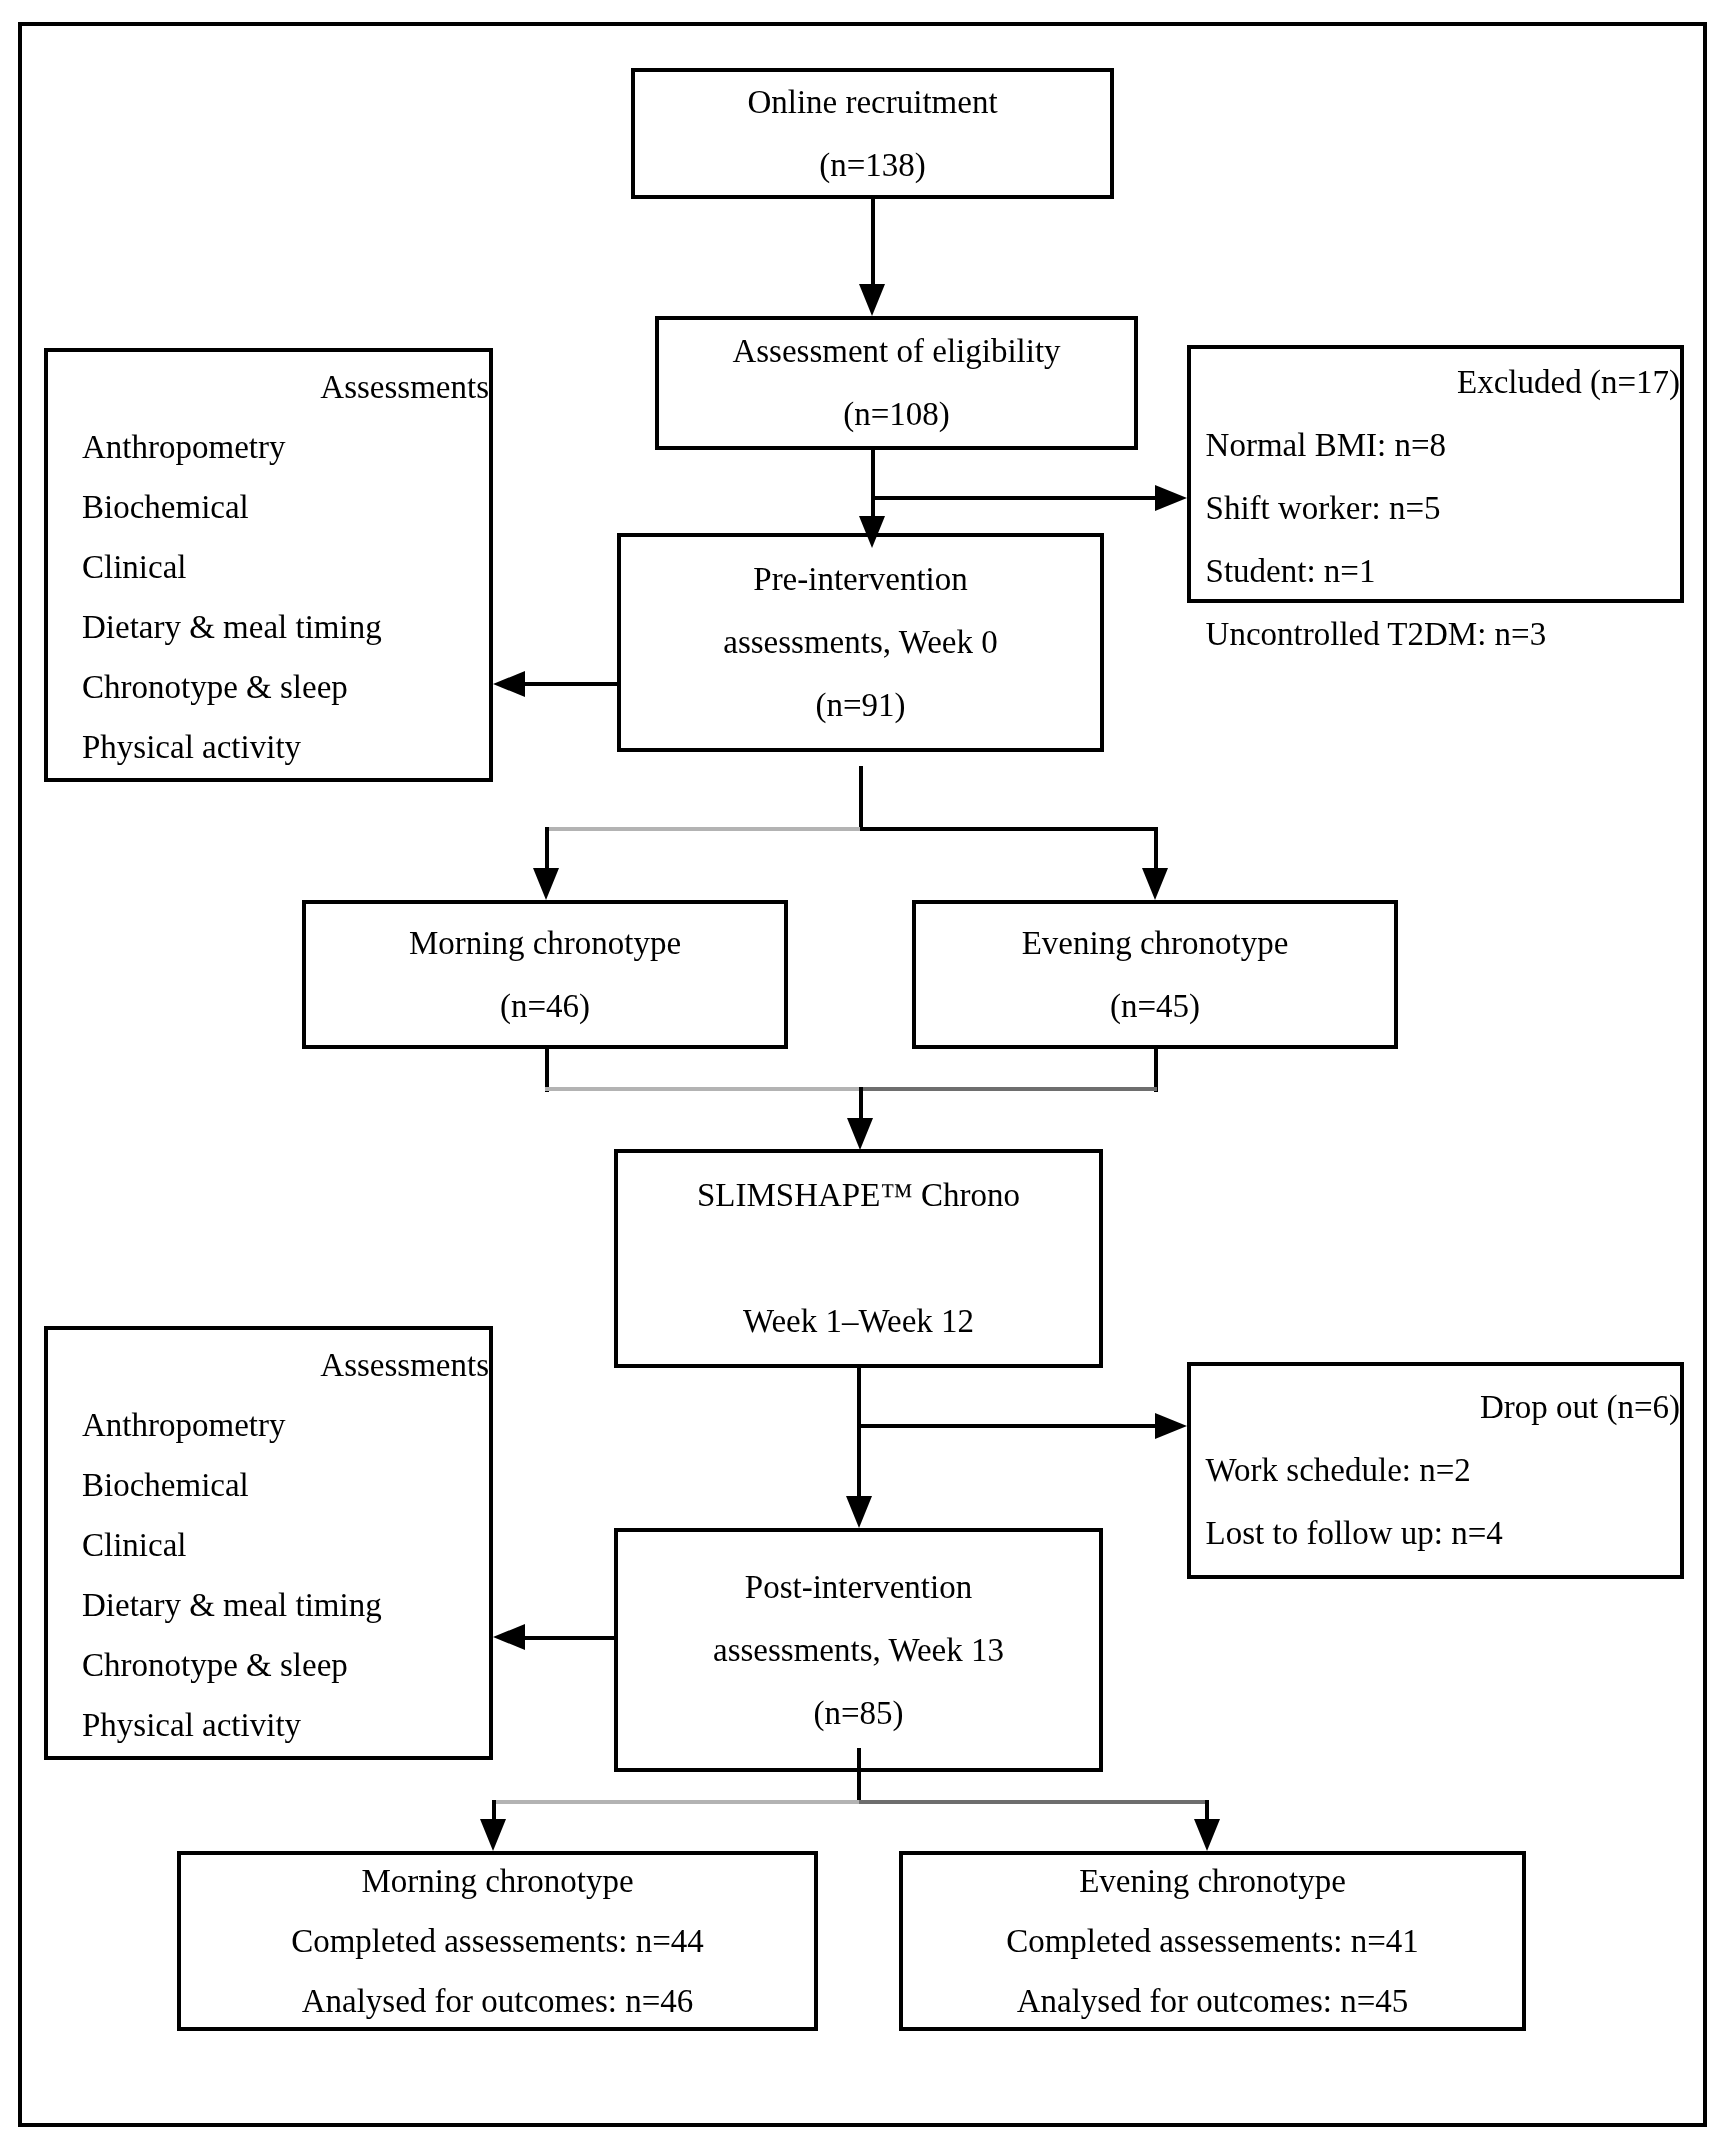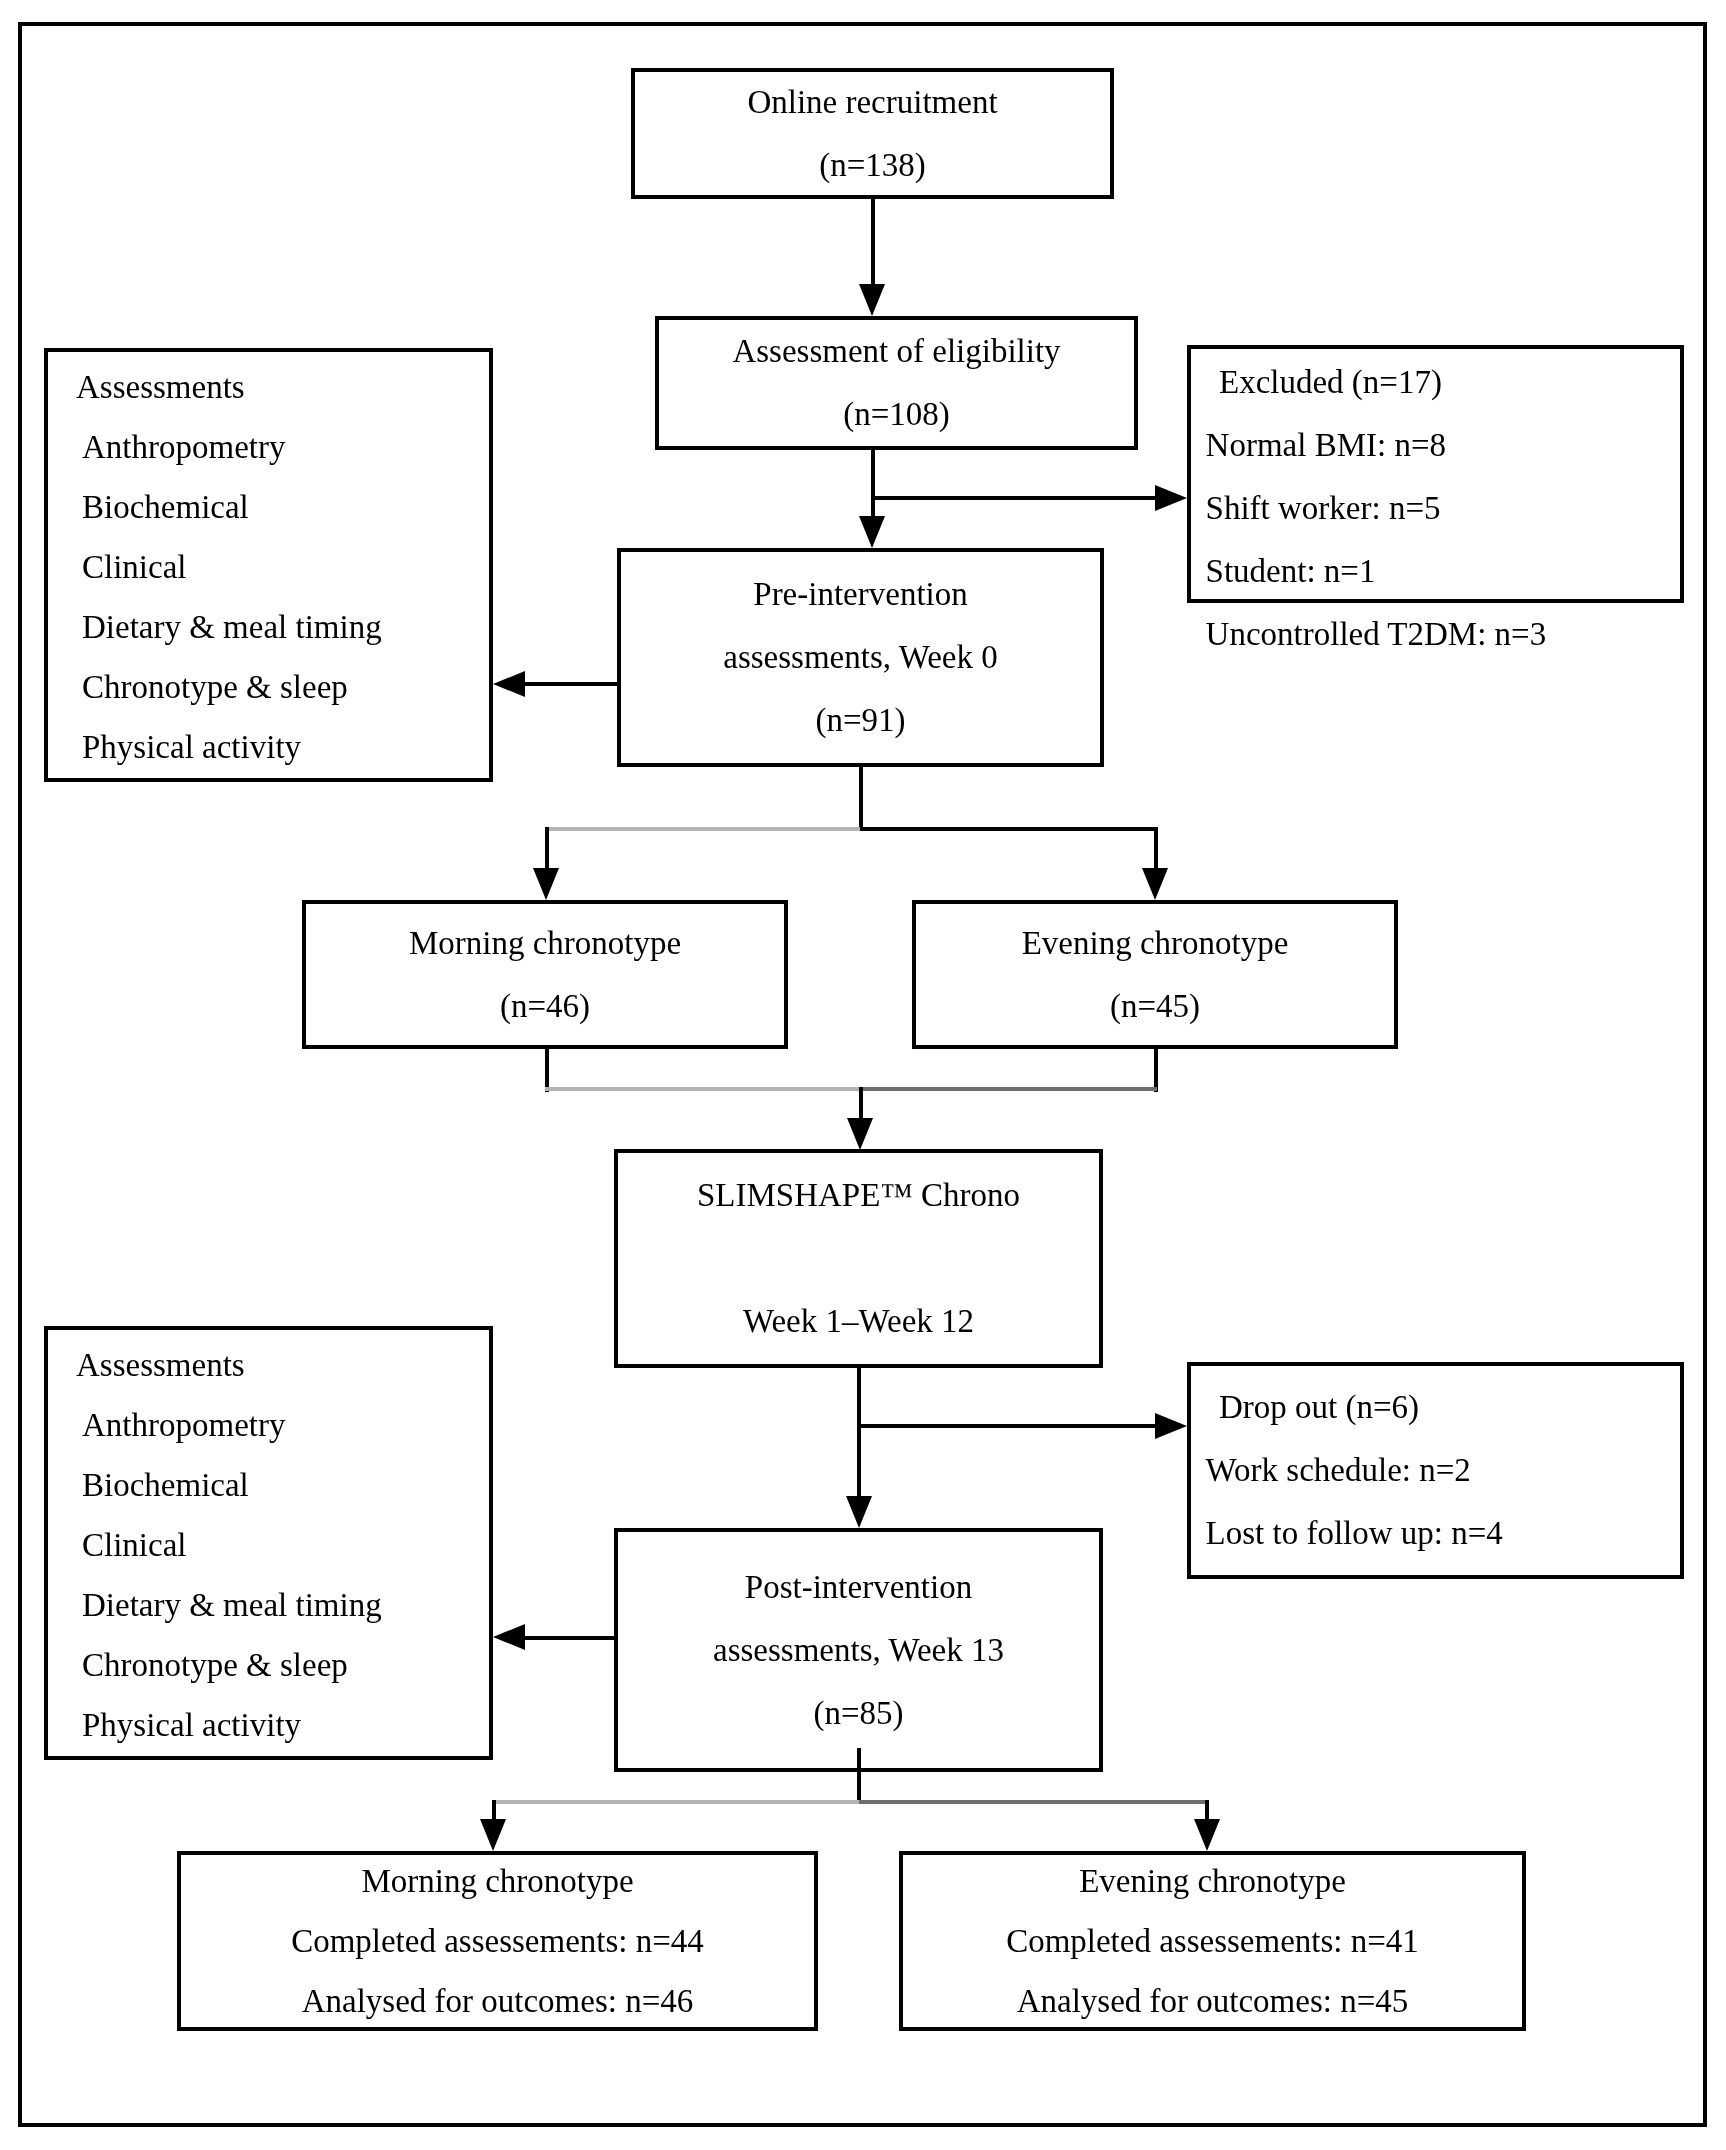--- a/index.html
+++ b/index.html
@@ -34,21 +34,21 @@
     text-align: center;
     font-size: 33px;
     line-height: 63px;
     white-space: nowrap;
   }
   .box.list-box {
     align-items: stretch;
     justify-content: flex-start;
     text-align: left;
   }
-  .box-title { text-align: left; margin-left: 28px; }
+  .box-title { text-align: right; margin-left: 28px; }
   .line { display: block; }
   .vline, .hline {
     position: absolute;
     background: #000000;
   }
   .vline { width: 3.6px; }
   .hline { height: 3.6px; }
   .hline.gray-a { background: #b3b3b3; }
   .hline.gray-b { background: #6e6e6e; }
   .arrow-down {
@@ -94,21 +94,21 @@
   </div>
 
   <div class="box list-box" style="left:1187px; top:345px; width:497px; height:258px; padding-top:2.4px;">
     <span class="box-title">Excluded (n=17)</span>
     <span class="line indent-sm">Normal BMI: n=8</span>
     <span class="line indent-sm">Shift worker: n=5</span>
     <span class="line indent-sm">Student: n=1</span>
     <span class="line indent-sm">Uncontrolled T2DM: n=3</span>
   </div>
 
-  <div class="box" style="left:617px; top:548px; width:487px; height:219px;">
+  <div class="box" style="left:617px; top:533px; width:487px; height:219px;">
     <span class="line">Pre-intervention</span>
     <span class="line">assessments, Week 0</span>
     <span class="line">(n=91)</span>
   </div>
 
   <div class="box list-box lh-small" style="left:44px; top:348px; width:449px; height:434px; padding-top:4.9px;">
     <span class="box-title">Assessments</span>
     <span class="line indent">Anthropometry</span>
     <span class="line indent">Biochemical</span>
     <span class="line indent">Clinical</span>

